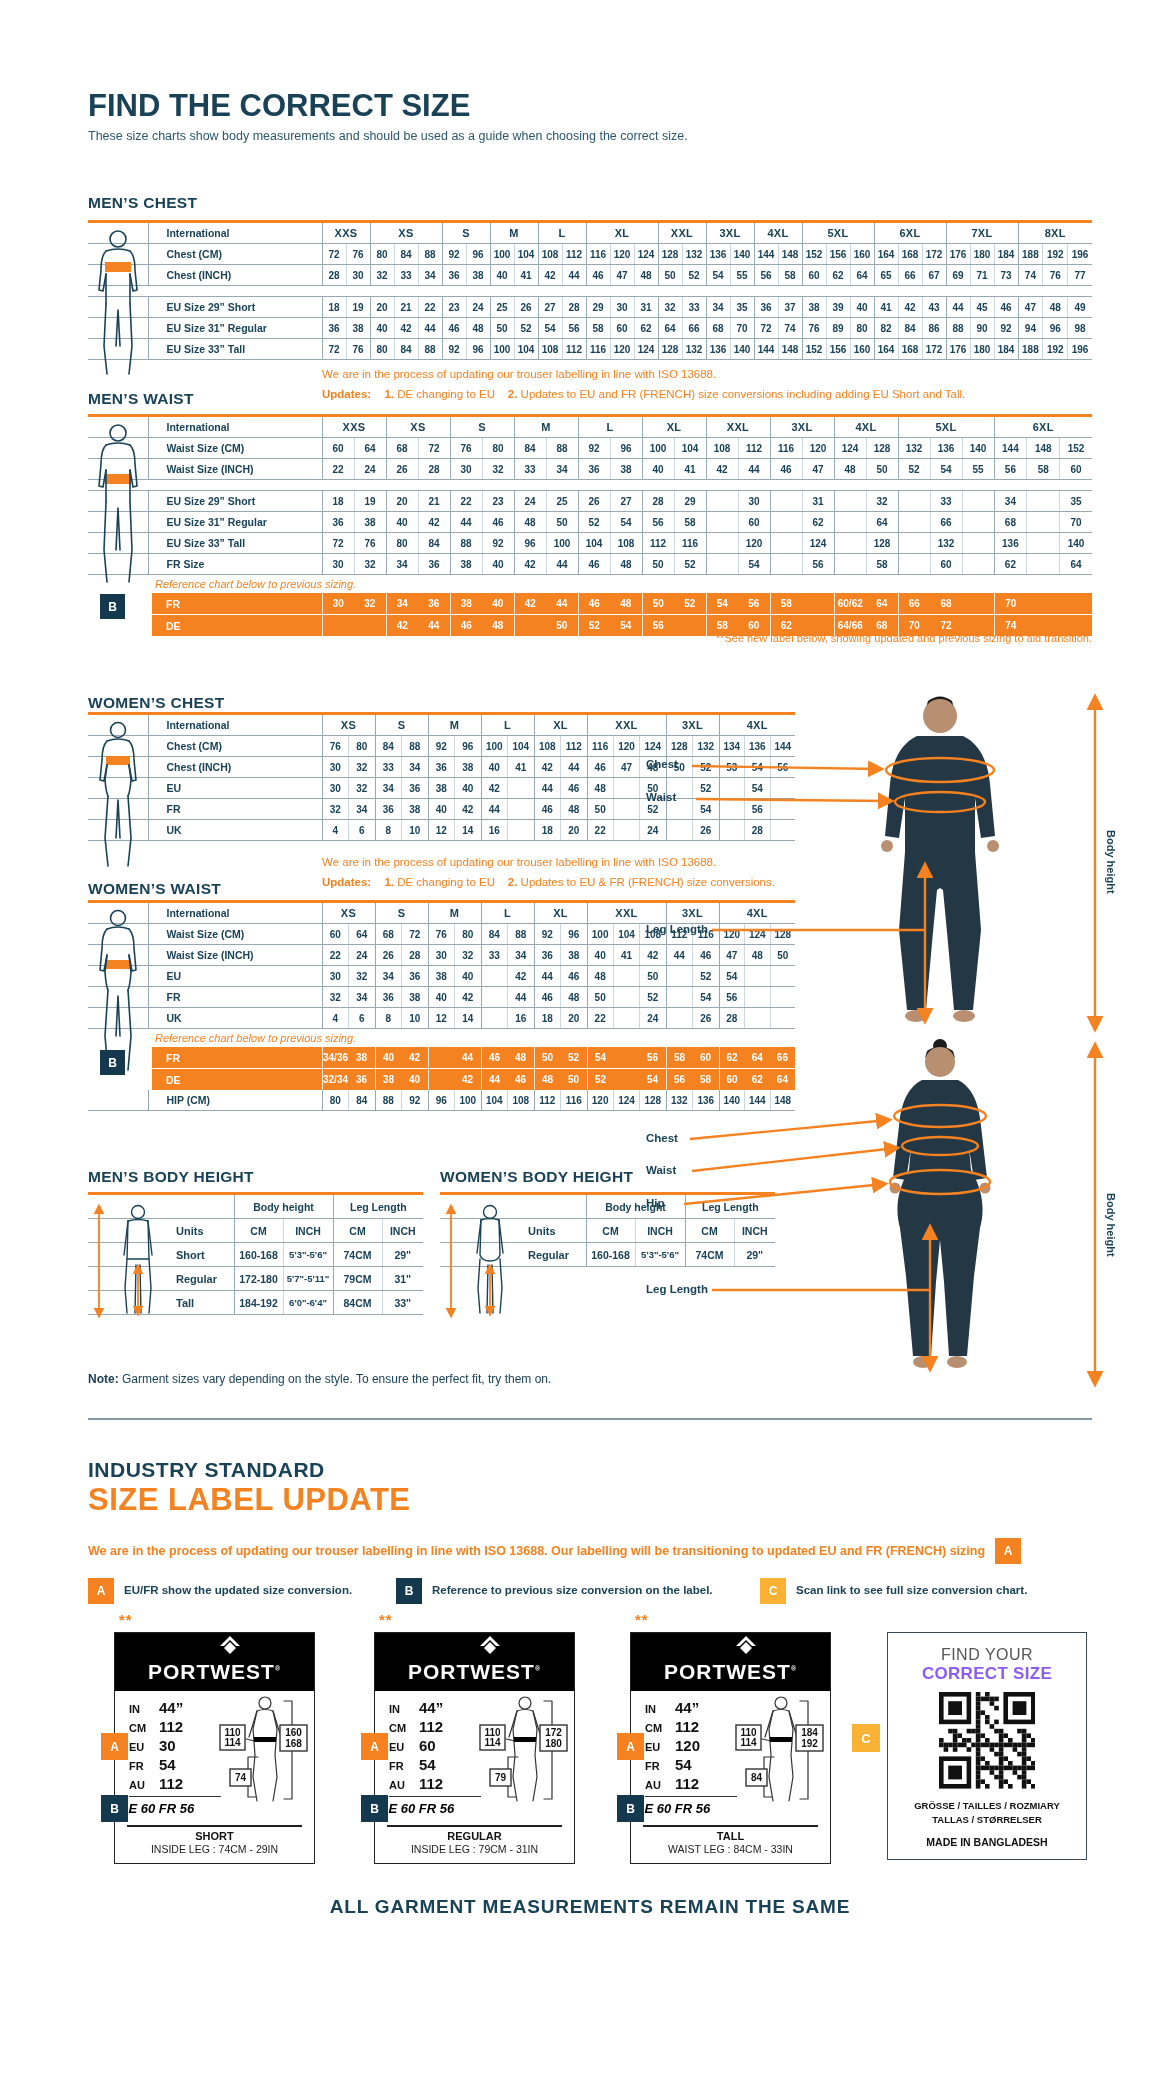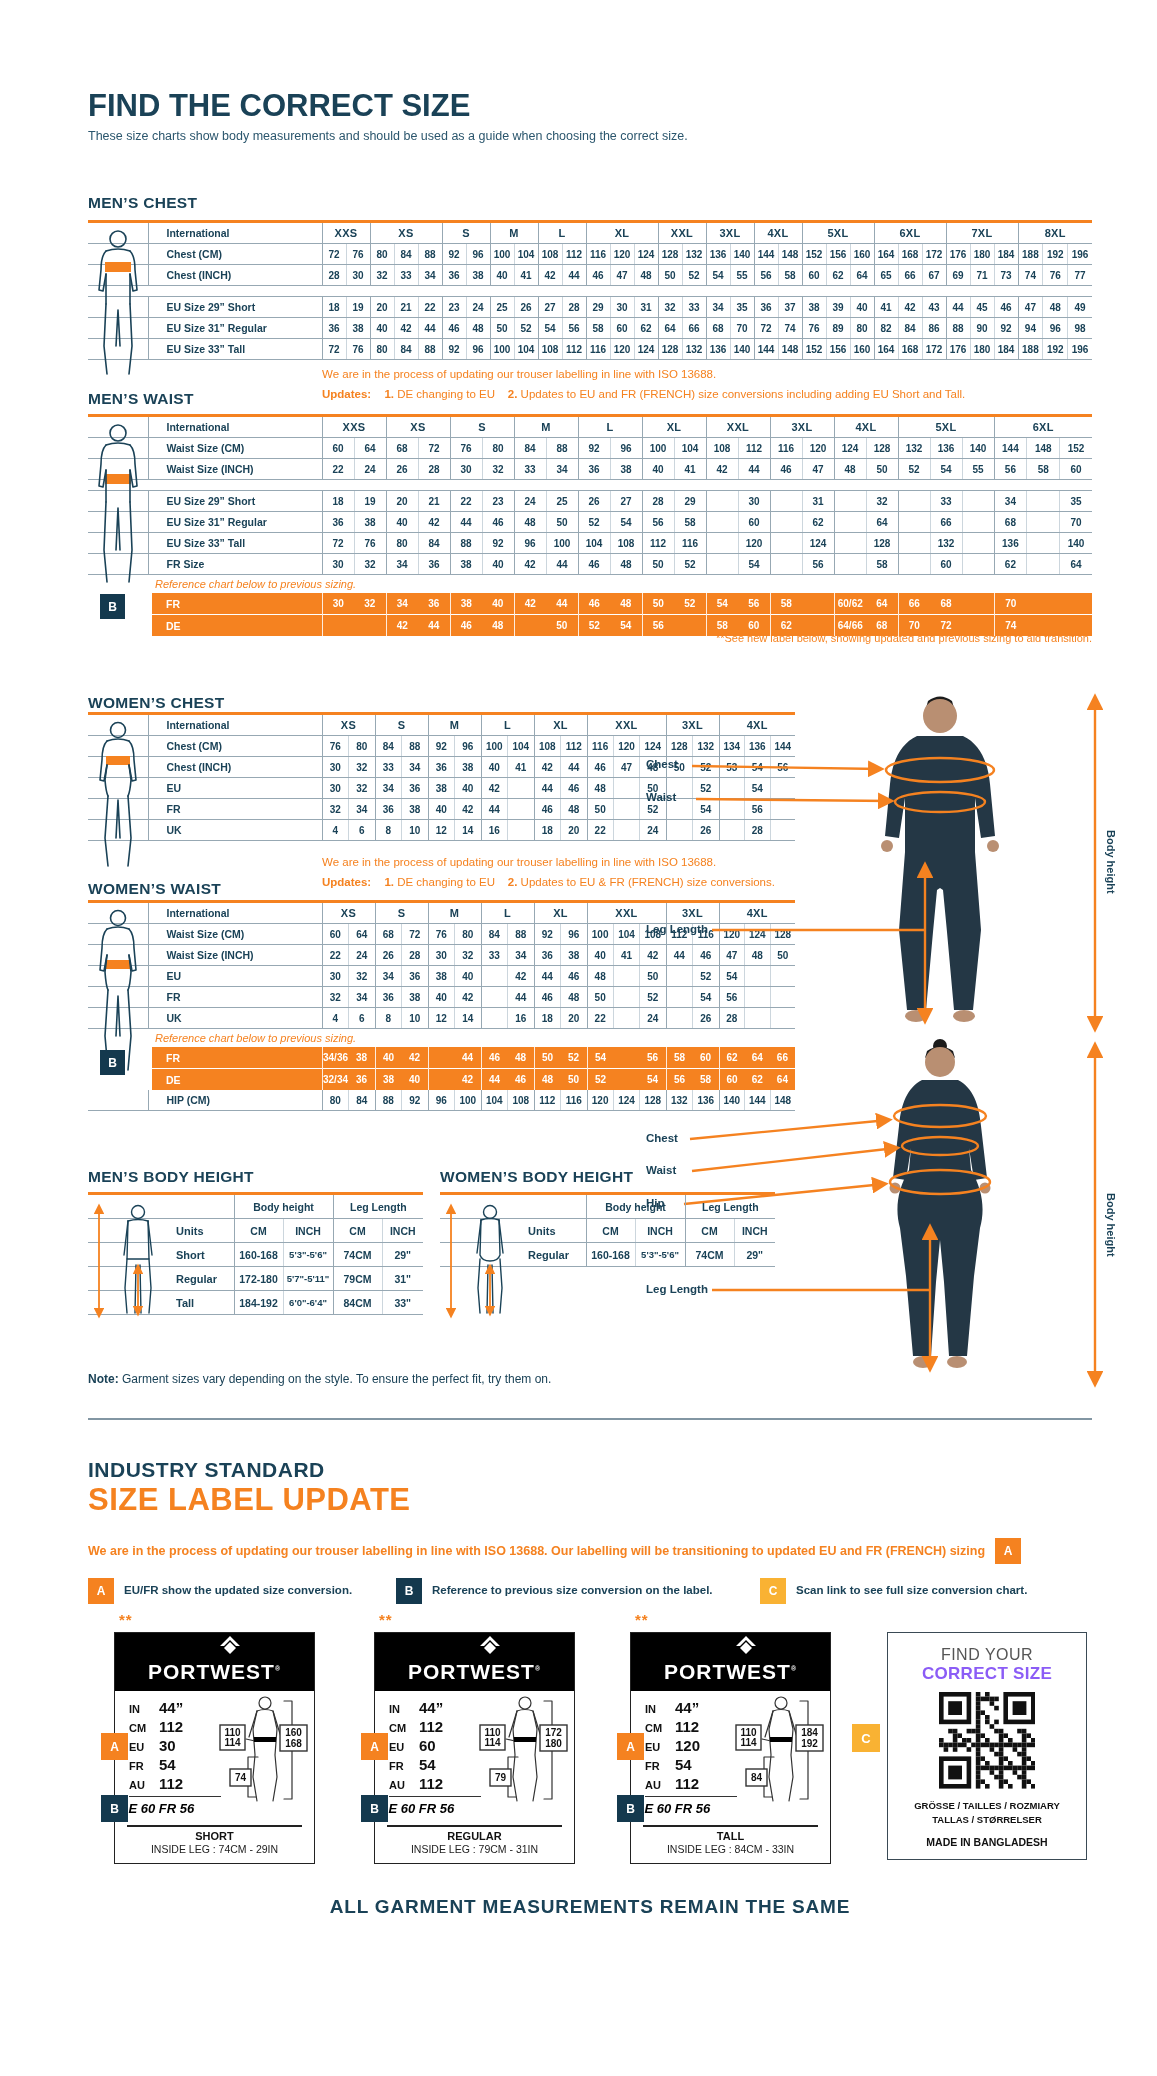--- a/index.html
+++ b/index.html
@@ -2434,21 +2434,21 @@
             <text x="14.5" y="51">114</text>
             <rect x="62" y="30" width="27" height="26" fill="#fff" stroke="#333" stroke-width="1.4"></rect>
             <text x="75.5" y="41">184</text>
             <text x="75.5" y="52">192</text>
             <rect x="12" y="74" width="21" height="17" fill="#fff" stroke="#333" stroke-width="1.4"></rect>
             <text x="22.5" y="86">84</text>
           </g>
         </svg>
         <div class="cline"></div>
         <div class="cfit">TALL</div>
-        <div class="cleg">INSIDE LEG : 84CM - 33IN</div>
+        <div class="cleg">WAIST LEG : 84CM - 33IN</div>
         <div class="cbdg bdg a" style="top:100px;">A</div>
         <div class="cbdg bdg b" style="top:162px;">B</div>
       </div>
     </div>
 
   <div class="abs bdg c" style="left:852px;top:1724px;width:28px;height:28px;font-size:13px;">C</div>
   <div class="qcard">
     <div class="q1">FIND YOUR</div>
     <div class="q2">CORRECT SIZE</div>
     <div style="margin:8px auto 6px;"><svg width="96.6" height="96.6" viewBox="0 0 96.6 96.6">

